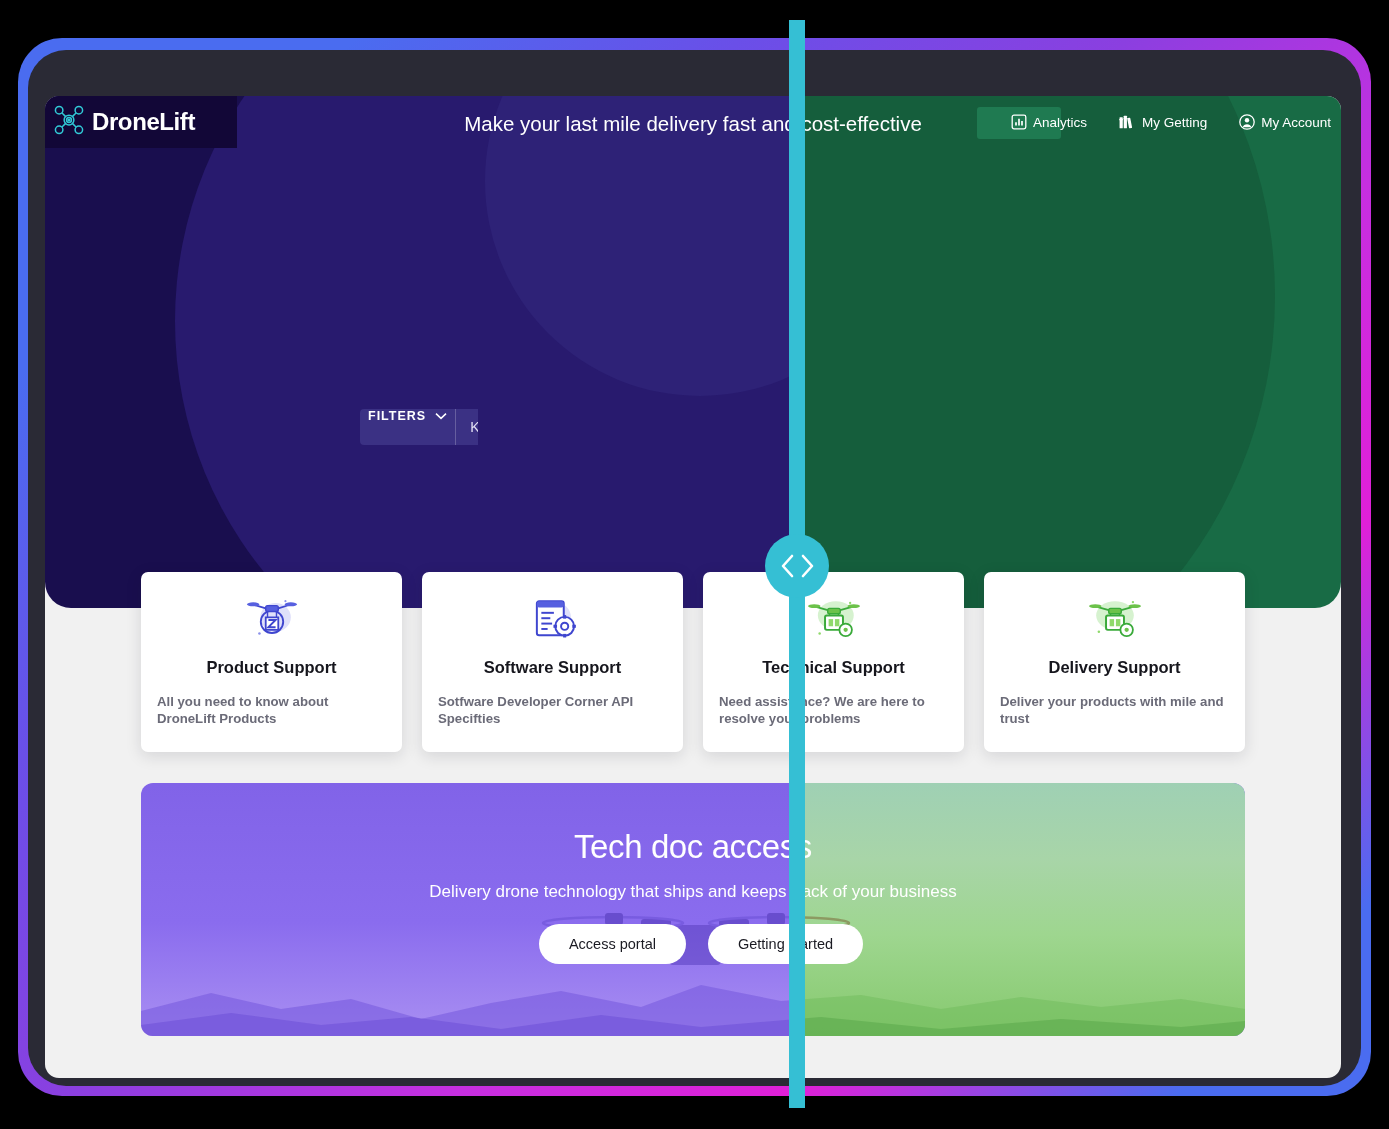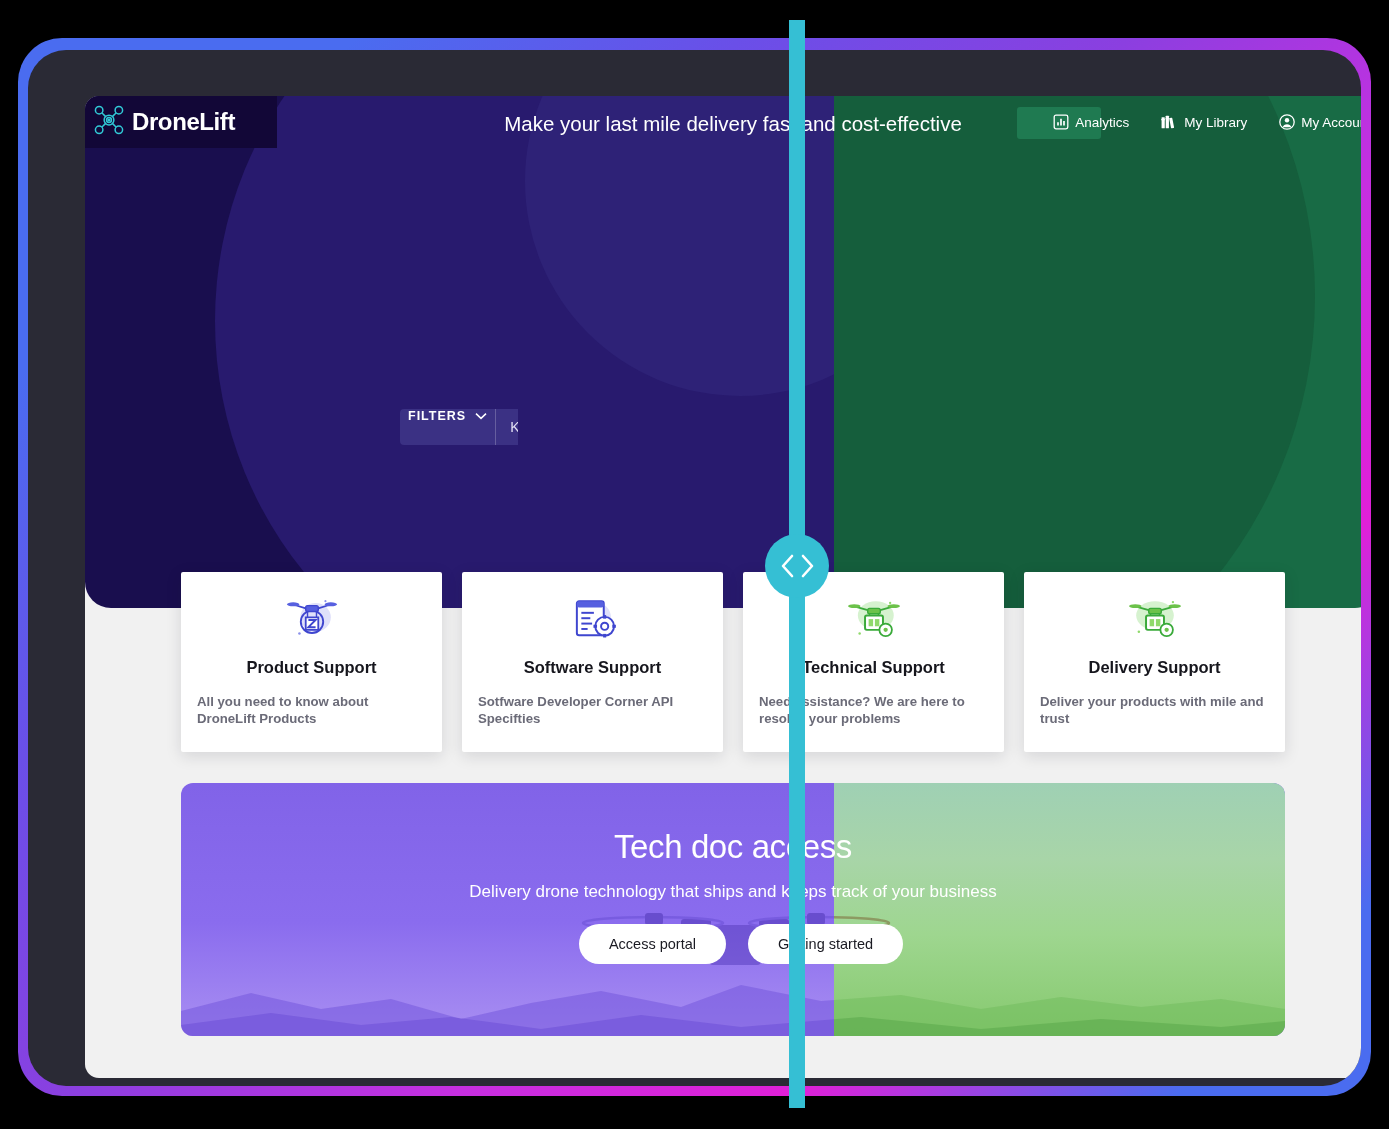--- a/index.html
+++ b/index.html
@@ -36,21 +36,20 @@
   }
 
   
   #viewport {
     position: absolute;
     left: 17px; top: 46px;
     width: 1296px; height: 982px;
     border-radius: 14px;
     background: #f1f1f1;
     overflow: hidden;
-    margin-left: 40px;
   }
 
   
   .hero {
     position: absolute;
     left: 0; top: 0;
     width: 1296px; height: 512px;
     border-bottom-left-radius: 26px;
     border-bottom-right-radius: 26px;
     overflow: hidden;
@@ -143,21 +142,21 @@
   
   .split-left  { clip-path: inset(0 547px 0 0); }   
   .split-right { clip-path: inset(0 0 0 749px); }
 
   
   .cards {
     position: absolute; left: 0; top: 476px; width: 1296px; height: 180px;
     display: flex; gap: 20px; padding: 0 96px; z-index: 7;
   }
   .card {
-    flex: 1; background: #ffffff; border-radius: 2px;
+    flex: 1; background: #ffffff; border-radius: 7px;
     box-shadow: 0 4px 16px rgba(20,20,40,0.13);
     display: flex; flex-direction: column; align-items: center;
     padding-top: 22px;
   }
   .card-icon { width: 58px; height: 52px; margin-bottom: 12px; }
   .card-title {
     font-size: 16.5px; font-weight: bold; color: #16161d; text-align: center;
   }
   .card-desc {
     margin-top: 17px; font-size: 13.2px; line-height: 1.25;
@@ -279,21 +278,21 @@
           <div class="nav-item">
             <span>
               <svg width="17" height="16" viewBox="0 0 18 16" fill="#fff">
                 <rect x="0.6" y="3" width="3.4" height="11.6" rx="0.6"></rect>
                 <rect x="5" y="1.4" width="3.4" height="13.2" rx="0.6"></rect>
                 <rect x="9.6" y="3.6" width="3.3" height="11" rx="0.6" transform="rotate(-11 11 9)"></rect>
                 <rect x="0.2" y="5" width="4.2" height="1.1"></rect>
                 <rect x="4.8" y="3.6" width="3.8" height="1.1"></rect>
               </svg>
             </span>
-            <span>My Library</span>
+            <span>My Getting</span>
           </div>
 
           <div class="nav-item">
             <span>
               <svg width="16" height="16" viewBox="0 0 16 16" fill="none">
                 <circle cx="8" cy="8" r="7.2" stroke="#fff" stroke-width="1.3"></circle>
                 <circle cx="8" cy="6.2" r="2.2" fill="#fff"></circle>
                 <path d="M3.6 13.2a4.7 4.7 0 0 1 8.8 0" fill="#fff"></path>
               </svg>
             </span>

